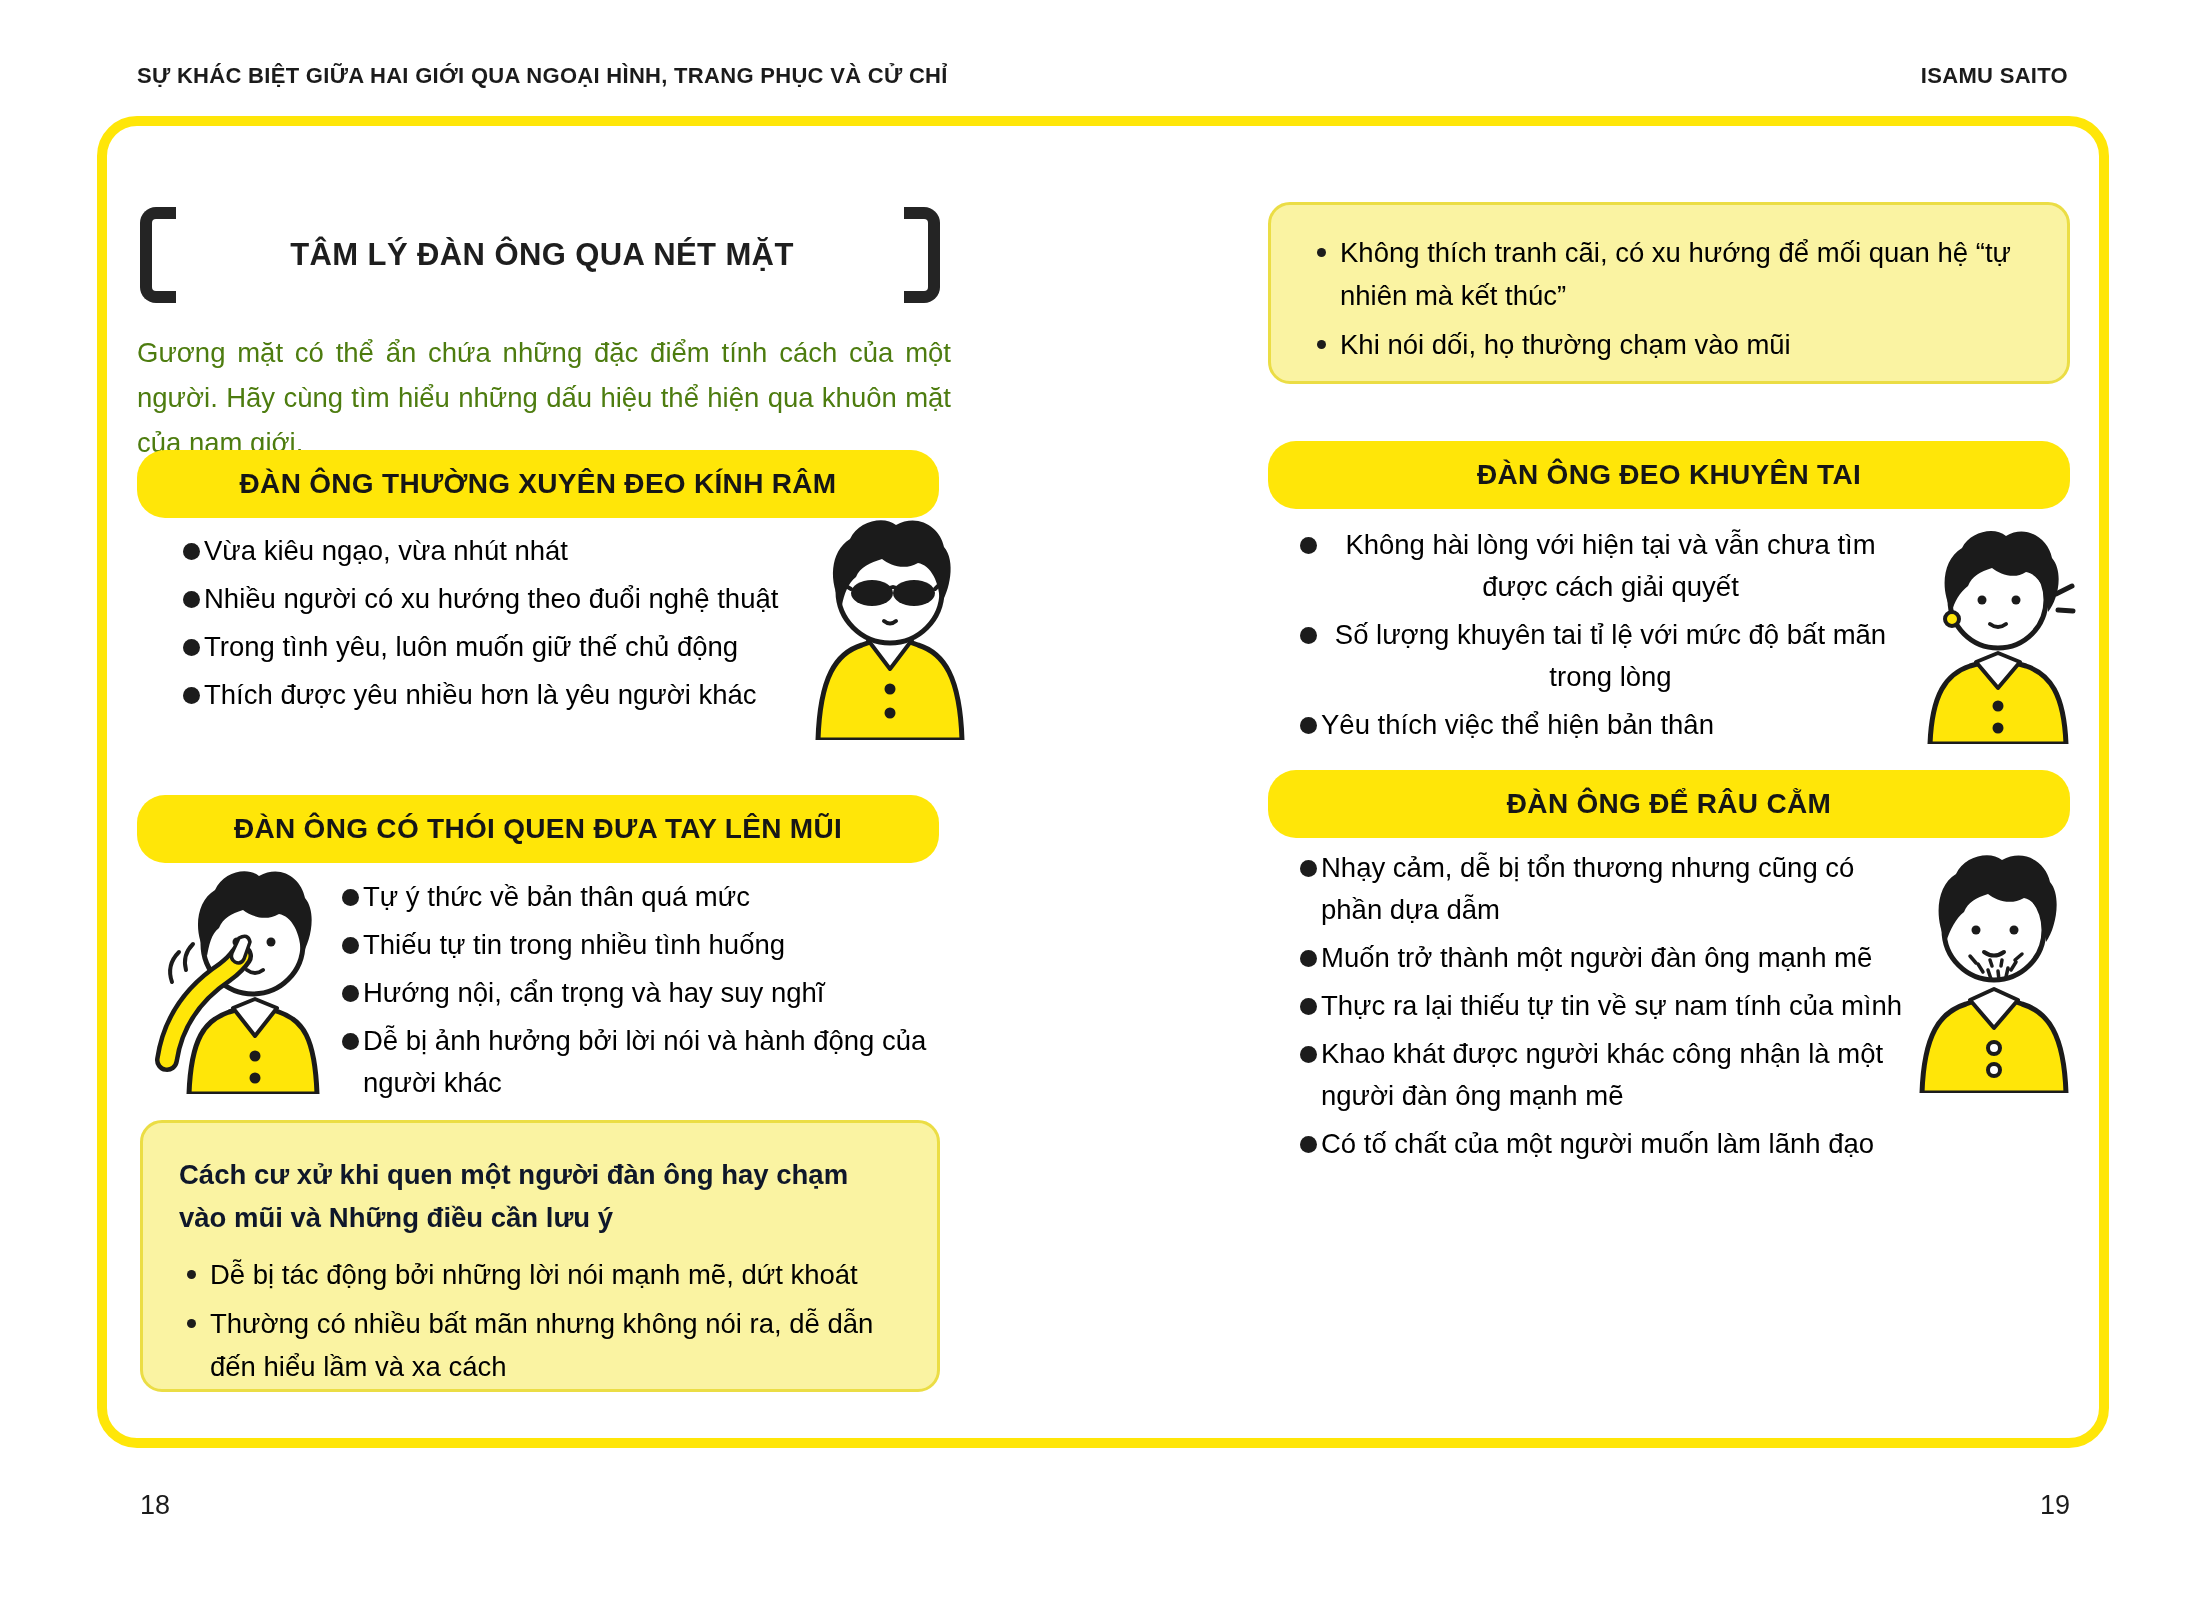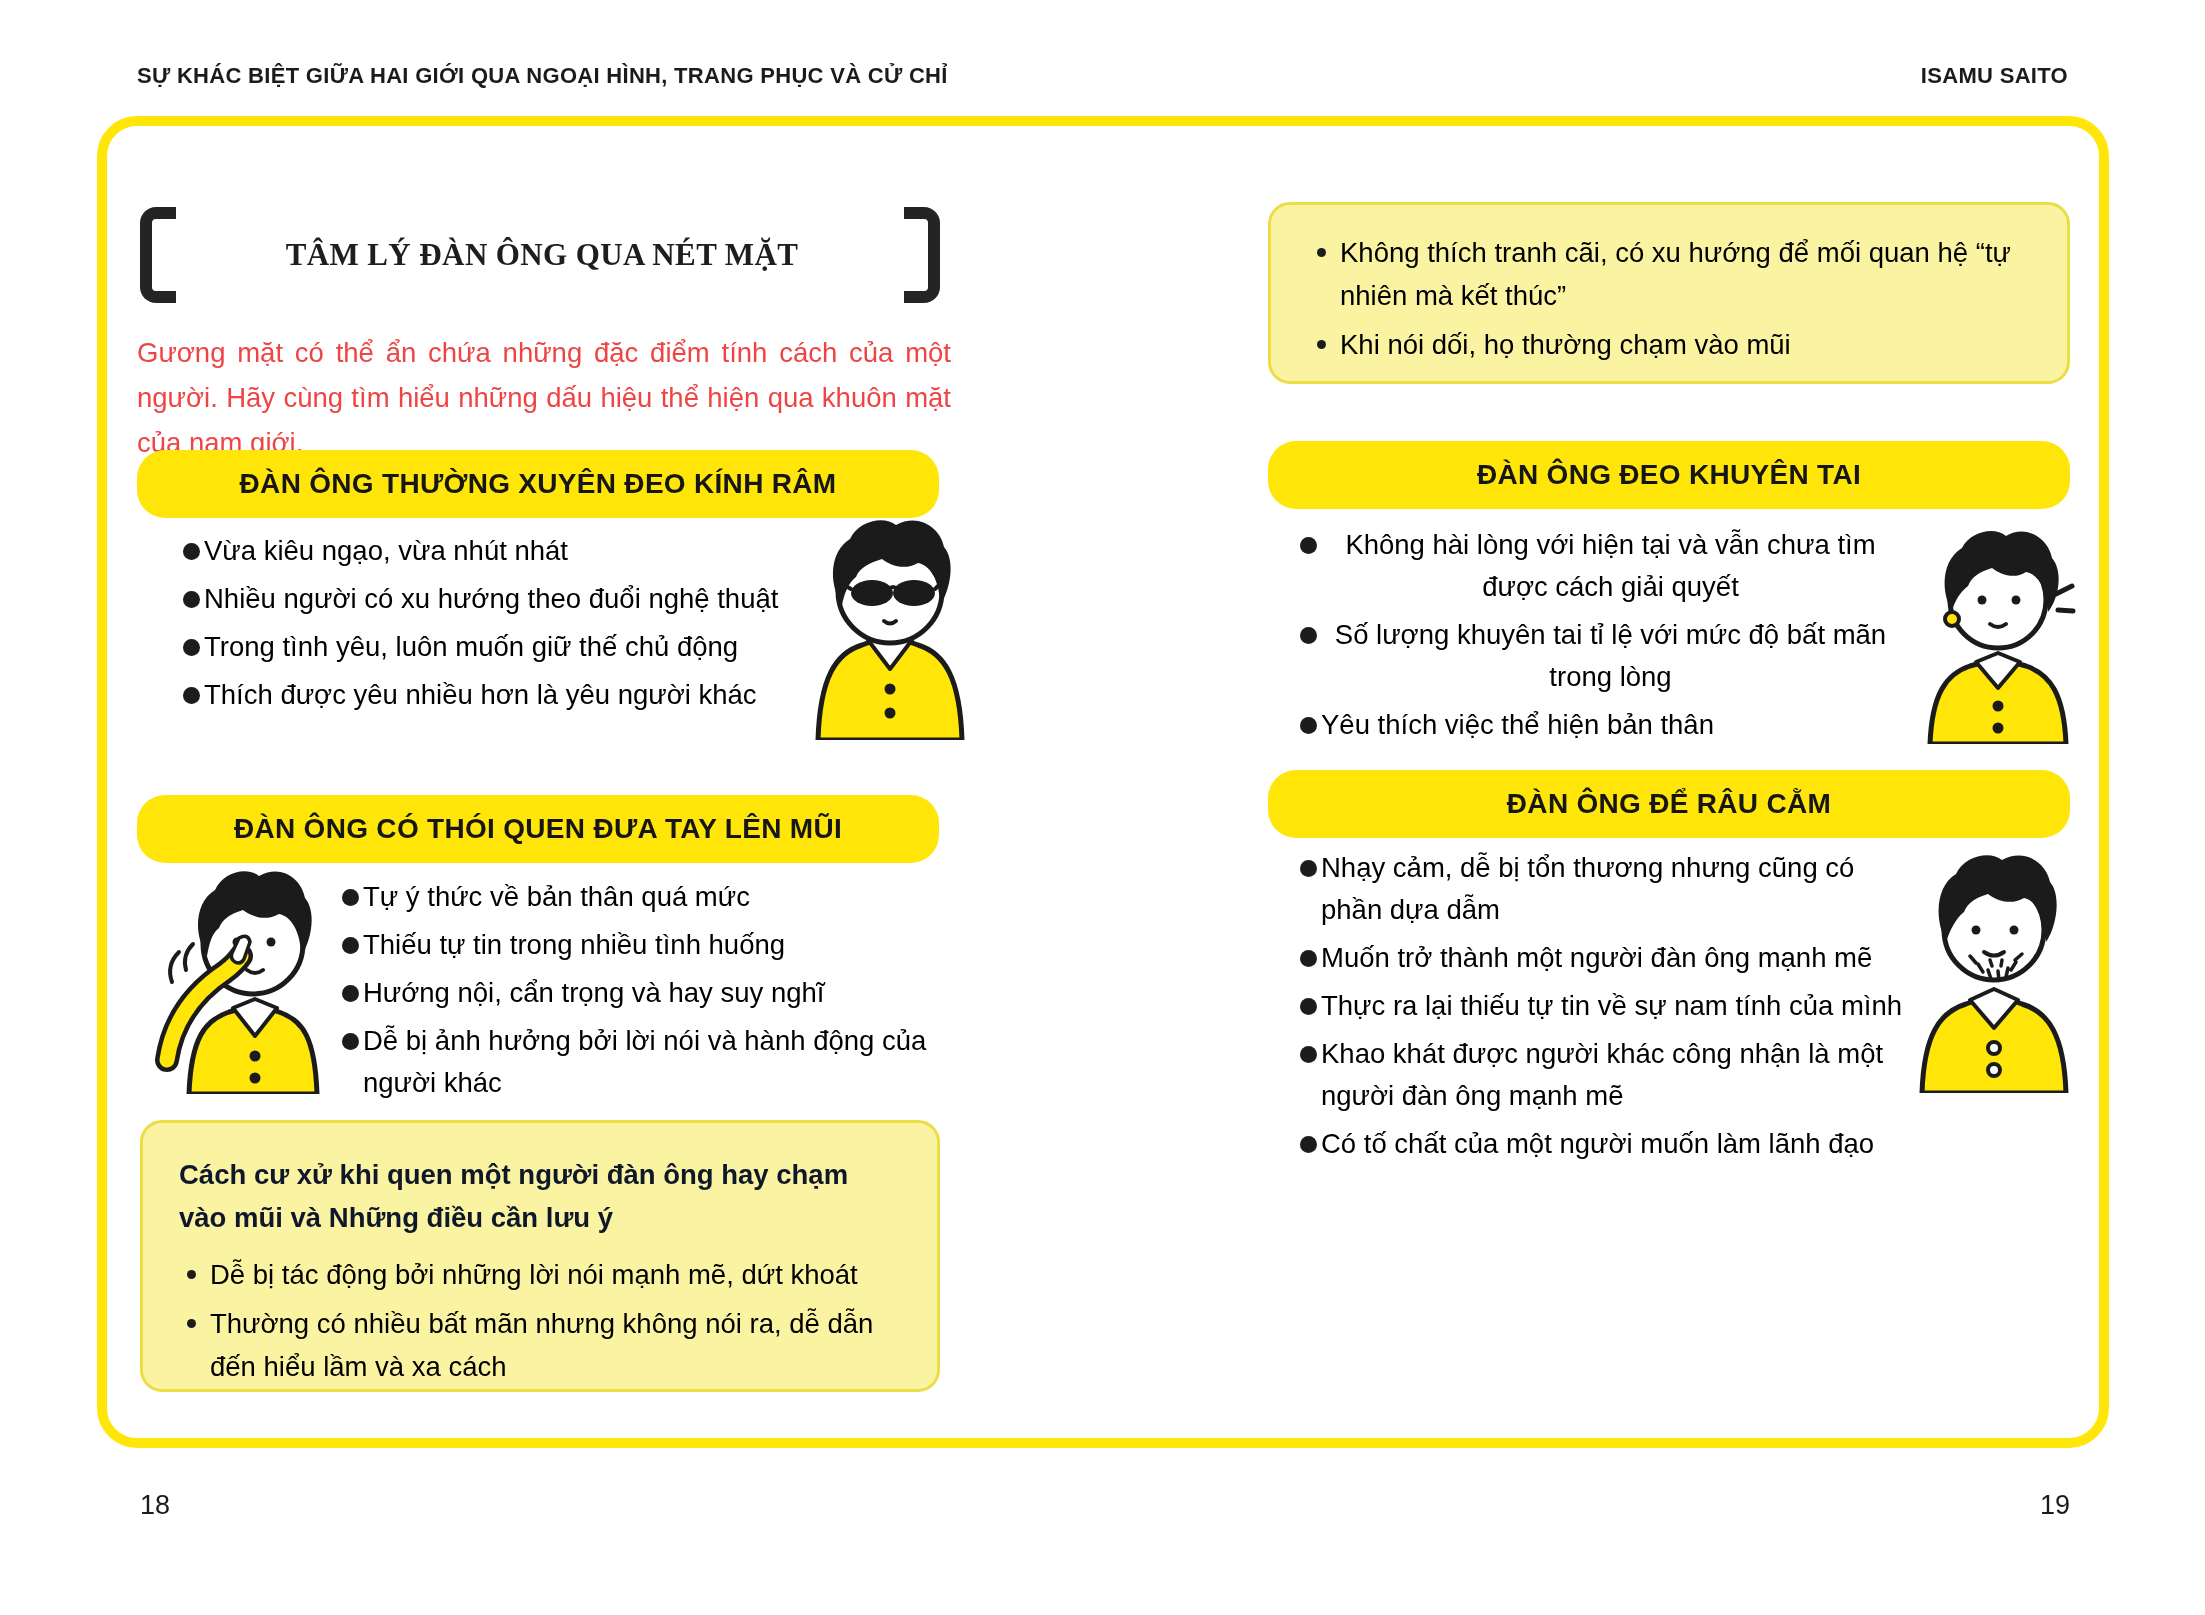--- a/index.html
+++ b/index.html
@@ -25,21 +25,21 @@
   }
   
   .bracket{width:36px;height:96px;border:12px solid #242424;}
   .bracket.bl{border-right:none;border-radius:16px 0 0 16px;}
   .bracket.br{border-left:none;border-radius:0 16px 16px 0;}
   .page-title{
     width:724px;height:96px;display:flex;align-items:center;justify-content:center;
     font-size:31px;font-weight:700;letter-spacing:.4px;text-align:center;
   }
   .intro{
-    width:814px;font-size:27.5px;line-height:45px;text-align:justify;color:#ef4444;
+    width:814px;font-size:27.5px;line-height:45px;text-align:justify;color:#4d7c0f;
   }
   
   .banner{
     width:802px;height:68px;background:var(--accent-yellow);border-radius:28px;
     display:flex;align-items:center;justify-content:center;
     font-size:28px;font-weight:700;letter-spacing:.3px;color:#161616;
   }
   
   .bullets{display:flex;flex-direction:column;gap:6px;}
   .bi{display:flex;gap:4px;font-size:27.5px;line-height:42px;color:#000000;}
@@ -57,21 +57,21 @@
 </style>
 </head>
 <body>
 
 <div class="abs running-head" style="left:137px;top:63px;">SỰ KHÁC BIỆT GIỮA HAI GIỚI QUA NGOẠI HÌNH, TRANG PHỤC VÀ CỬ CHỈ</div>
 <div class="abs running-head" style="right:137px;top:63px;">ISAMU SAITO</div>
 
 <div class="abs frame"></div>
 
 <span class="abs bracket bl" style="left:140px;top:207px;"></span>
-<div class="abs page-title" style="left:180px;top:207px;font-family:Liberation Serif, serif;">TÂM LÝ ĐÀN ÔNG QUA NÉT MẶT</div>
+<div class="abs page-title" style="left:180px;top:207px;">TÂM LÝ ĐÀN ÔNG QUA NÉT MẶT</div>
 <span class="abs bracket br" style="left:904px;top:207px;"></span>
 
 <p class="abs intro" style="left:137px;top:330px;">Gương mặt có thể ẩn chứa những đặc điểm tính cách của một người. Hãy cùng tìm hiểu những dấu hiệu thể hiện qua khuôn mặt của nam giới.</p>
 
 <div class="abs banner" style="left:137px;top:450px;">ĐÀN ÔNG THƯỜNG XUYÊN ĐEO KÍNH RÂM</div>
 
 <div class="abs bullets" style="left:183px;top:530px;width:600px;">
   <div class="bi">
       <span class="dot"></span>
       <span>Vừa kiêu ngạo, vừa nhút nhát</span>

